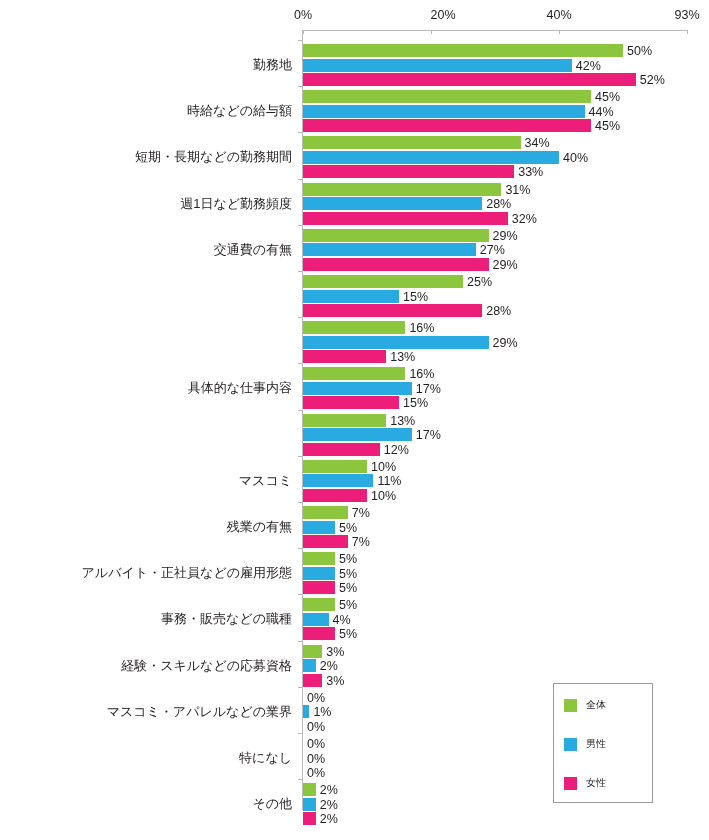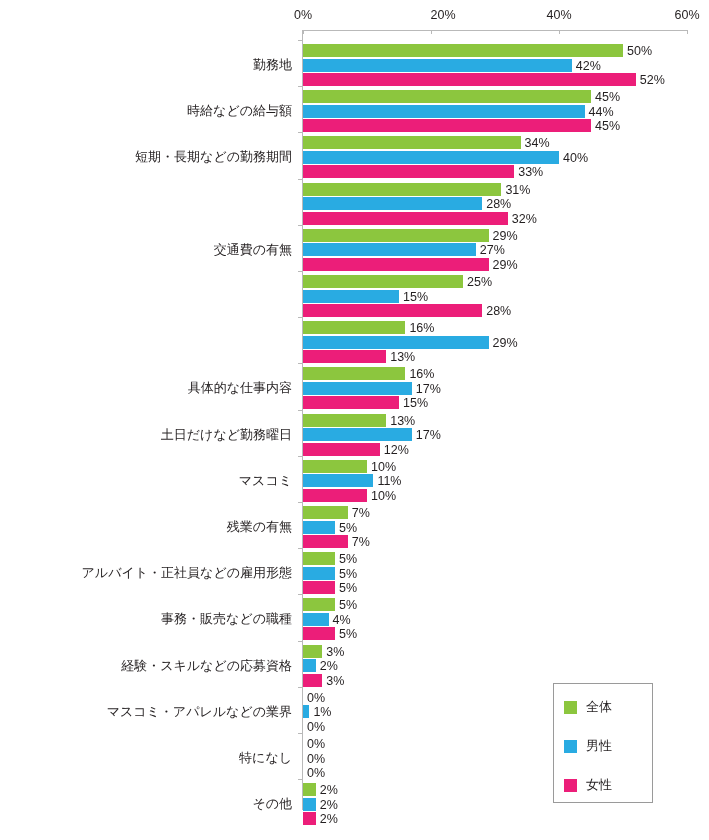--- a/index.html
+++ b/index.html
@@ -101,41 +101,41 @@
     left: 10px;
     display: flex;
     align-items: center;
   }
   .legend-swatch {
     width: 13px;
     height: 13px;
     margin-right: 9px;
   }
   .legend-text {
-    font-size: 13px;
+    font-size: 10px;
     color: #231f20;
     white-space: nowrap;
   }
 </style>
 </head>
 <body>
 
 <div id="chart-root">
 
   <div class="axis-top"></div>
   <div class="axis-left"></div>
 
   <div id="xticks">
       <div class="xtick-label" style="left: 303px;">0%</div>
       <div class="xtick-mark" style="left: 303px;"></div>
       <div class="xtick-label" style="left: 415px; margin-left: 28px;">20%</div>
       <div class="xtick-mark" style="left: 431px;"></div>
       <div class="xtick-label" style="left: 559px;">40%</div>
       <div class="xtick-mark" style="left: 559px;"></div>
-      <div class="xtick-label" style="left: 687px;">60%</div>
+      <div class="xtick-label" style="left: 687px;">93%</div>
       <div class="xtick-mark" style="left: 687px;"></div>
     </div>
   <div id="rows">
       <div class="row" style="top: 44px; height: 42px;">
         <div class="row-label" style="top: 14px;">勤務地</div>
         <div class="row-tick" style="top: -4px;"></div>
         <div class="bar" style="top: 0px; width: 320px; background: rgb(140, 198, 62);"></div>
         <div class="bar-value" style="left: 627px; top: 1px;">50%</div>
         <div class="bar" style="top: 14.5px; width: 268.8px; background: rgb(41, 171, 226);"></div>
         <div class="bar-value" style="left: 575.8px; top: 15.5px;">42%</div>
@@ -156,20 +156,21 @@
         <div class="row-label" style="top: 14px;">短期・長期などの勤務期間</div>
         <div class="row-tick" style="top: -4px;"></div>
         <div class="bar" style="top: 0px; width: 217.6px; background: rgb(140, 198, 62);"></div>
         <div class="bar-value" style="left: 524.6px; top: 1px;">34%</div>
         <div class="bar" style="top: 14.5px; width: 256px; background: rgb(41, 171, 226);"></div>
         <div class="bar-value" style="left: 563px; top: 15.5px;">40%</div>
         <div class="bar" style="top: 29px; width: 211.2px; background: rgb(236, 30, 121);"></div>
         <div class="bar-value" style="left: 518.2px; top: 30px;">33%</div>
       </div>
       <div class="row" style="top: 182.6px; height: 42px;">
+        <div class="row-label" style="top: 14px;">週1日など勤務頻度</div>
         <div class="row-tick" style="top: -4px;"></div>
         <div class="bar" style="top: 0px; width: 198.4px; background: rgb(140, 198, 62);"></div>
         <div class="bar-value" style="left: 505.4px; top: 1px;">31%</div>
         <div class="bar" style="top: 14.5px; width: 179.2px; background: rgb(41, 171, 226);"></div>
         <div class="bar-value" style="left: 486.2px; top: 15.5px;">28%</div>
         <div class="bar" style="top: 29px; width: 204.8px; background: rgb(236, 30, 121);"></div>
         <div class="bar-value" style="left: 511.8px; top: 30px;">32%</div>
       </div>
       <div class="row" style="top: 228.8px; height: 42px;">
         <div class="row-label" style="top: 14px;">交通費の有無</div>
@@ -203,21 +204,20 @@
         <div class="row-label" style="top: 14px;">具体的な仕事内容</div>
         <div class="row-tick" style="top: -4px;"></div>
         <div class="bar" style="top: 0px; width: 102.4px; background: rgb(140, 198, 62);"></div>
         <div class="bar-value" style="left: 409.4px; top: 1px;">16%</div>
         <div class="bar" style="top: 14.5px; width: 108.8px; background: rgb(41, 171, 226);"></div>
         <div class="bar-value" style="left: 415.8px; top: 15.5px;">17%</div>
         <div class="bar" style="top: 29px; width: 96px; background: rgb(236, 30, 121);"></div>
         <div class="bar-value" style="left: 403px; top: 30px;">15%</div>
       </div>
       <div class="row" style="top: 413.6px; height: 42px;">
-        <div class="row-label" style="top: 14px;">土日だけなど勤務曜日</div>
         <div class="row-tick" style="top: -4px;"></div>
         <div class="bar" style="top: 0px; width: 83.2px; background: rgb(140, 198, 62);"></div>
         <div class="bar-value" style="left: 390.2px; top: 1px;">13%</div>
         <div class="bar" style="top: 14.5px; width: 108.8px; background: rgb(41, 171, 226);"></div>
         <div class="bar-value" style="left: 415.8px; top: 15.5px;">17%</div>
         <div class="bar" style="top: 29px; width: 76.8px; background: rgb(236, 30, 121);"></div>
         <div class="bar-value" style="left: 383.8px; top: 30px;">12%</div>
       </div>
       <div class="row" style="top: 459.8px; height: 42px;">
         <div class="row-label" style="top: 14px;">マスコミ</div>

